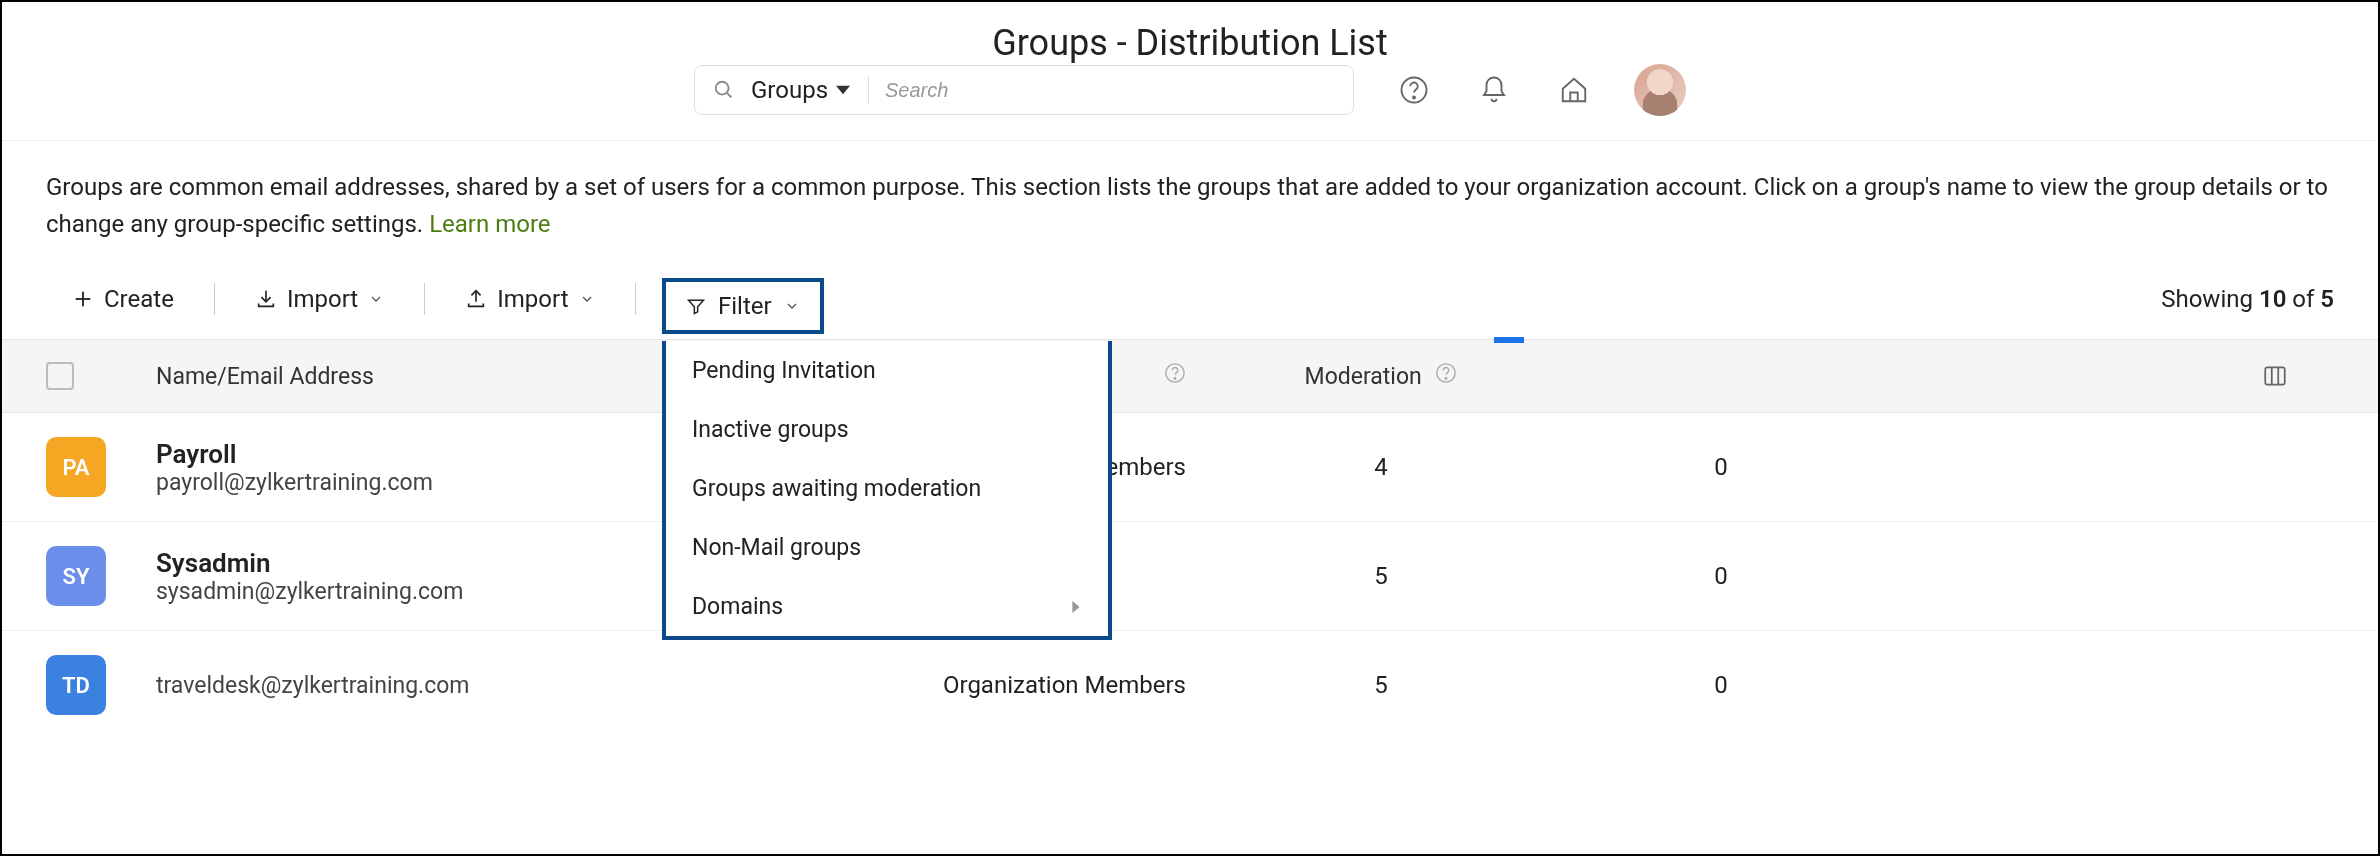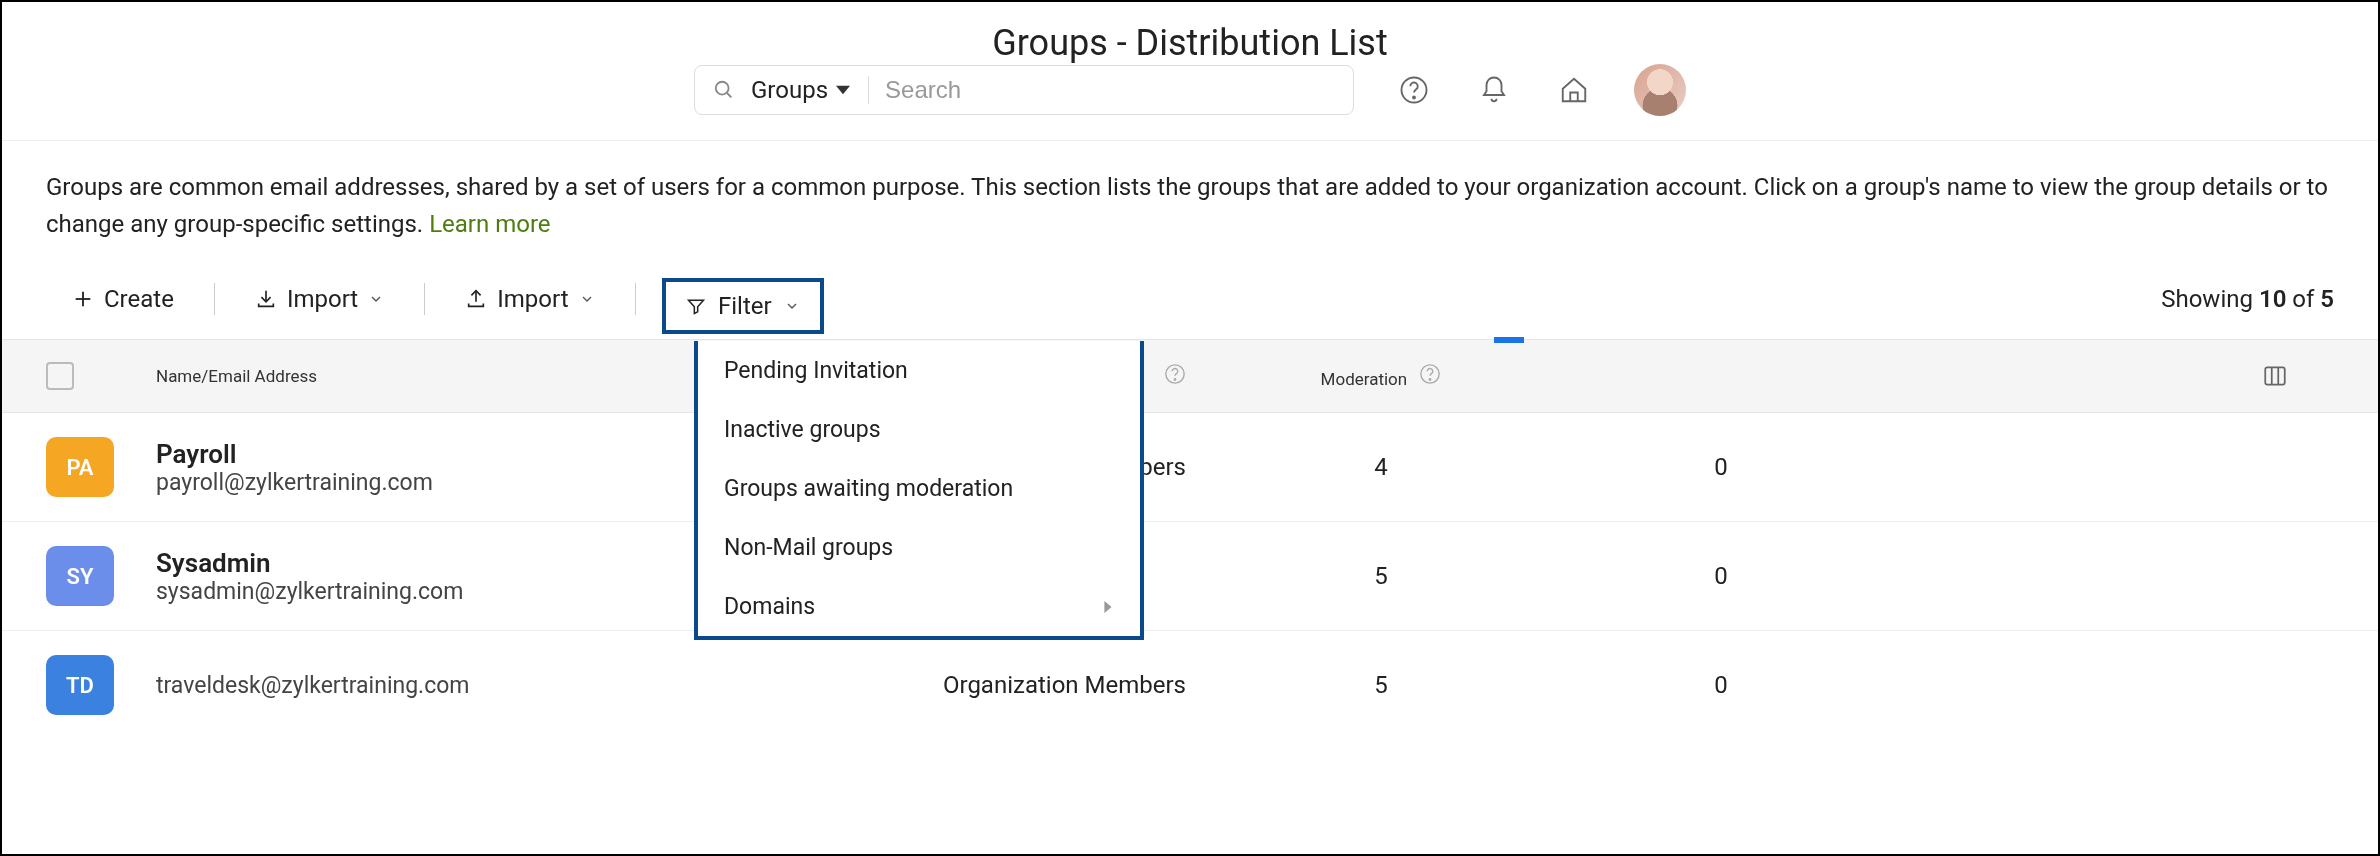--- a/index.html
+++ b/index.html
@@ -47,23 +47,24 @@
     color: #222;
     display: flex;
     align-items: center;
     gap: 8px;
     padding-right: 18px;
     border-right: 1px solid #ddd;
   }
   .search-input {
     border: none;
     outline: none;
-    font-size: 24px;
+    font-size: 20px;
     flex: 1;
     color: #4c1d95;
+    font-style: italic;
   }
   .search-input::placeholder { color: #999; }
   .icon-btn {
     width: 40px; height: 40px;
     display: flex; align-items: center; justify-content: center;
     cursor: pointer;
     color: #555;
   }
   .avatar {
     width: 52px; height: 52px;
@@ -101,21 +102,21 @@
     color: #222;
     cursor: pointer;
     position: relative;
   }
   .divider {
     width: 1px; height: 32px; background: #ccc;
     margin: 0 10px;
   }
   .filter-dropdown {
     position: absolute;
-    left: 692px;
+    left: 660px;
     top: 339px;
     width: 450px;
     background: #fff;
     border: 4px solid #0a4a8a;
     border-top: none;
     z-index: 10;
   }
   .filter-wrap {
     position:absolute;
     left:660px; top:276px;
@@ -135,21 +136,21 @@
   }
   .showing b { font-weight: 600; }
   .table-head {
     display: grid;
     grid-template-columns: 110px 640px 420px 330px 350px 1fr 60px;
     align-items: center;
     background: #f5f5f5;
     border-top: 1px solid #e5e5e5;
     border-bottom: 1px solid #e5e5e5;
     padding: 22px 30px 22px 44px;
-    font-size: 17px;
+    font-size: 23px;
     color: #333;
     position: relative;
   }
   .table-head .help { color:#999; margin-left:8px; display:inline-flex; }
   .indicator {
     position:absolute; top:-3px; left:1492px; width:30px; height:6px; background:#1a73e8;
   }
   .checkbox {
     width: 28px; height: 28px;
     border: 2px solid #bbb;
@@ -160,21 +161,21 @@
     grid-template-columns: 110px 640px 420px 330px 350px 1fr;
     align-items: center;
     padding: 24px 30px 24px 44px;
     border-bottom: 1px solid #eee;
     font-size: 24px;
   }
   .row .name-cell { display:flex; flex-direction:column; }
   .row .name-cell .nm { font-weight:600; font-size:26px; }
   .row .name-cell .em { color:#444; font-size:23px; }
   .badge {
-    width: 68px; height: 60px;
+    width: 60px; height: 60px;
     border-radius: 10px;
     color:#fff;
     display:flex; align-items:center; justify-content:center;
     font-size:22px; font-weight:600;
   }
   .badge.pa { background:#f5a623; }
   .badge.sy { background:#6a8eea; }
   .badge.td { background:#3b82e0; }
   .col-settings {
     display:flex; align-items:center; justify-content:flex-end;

